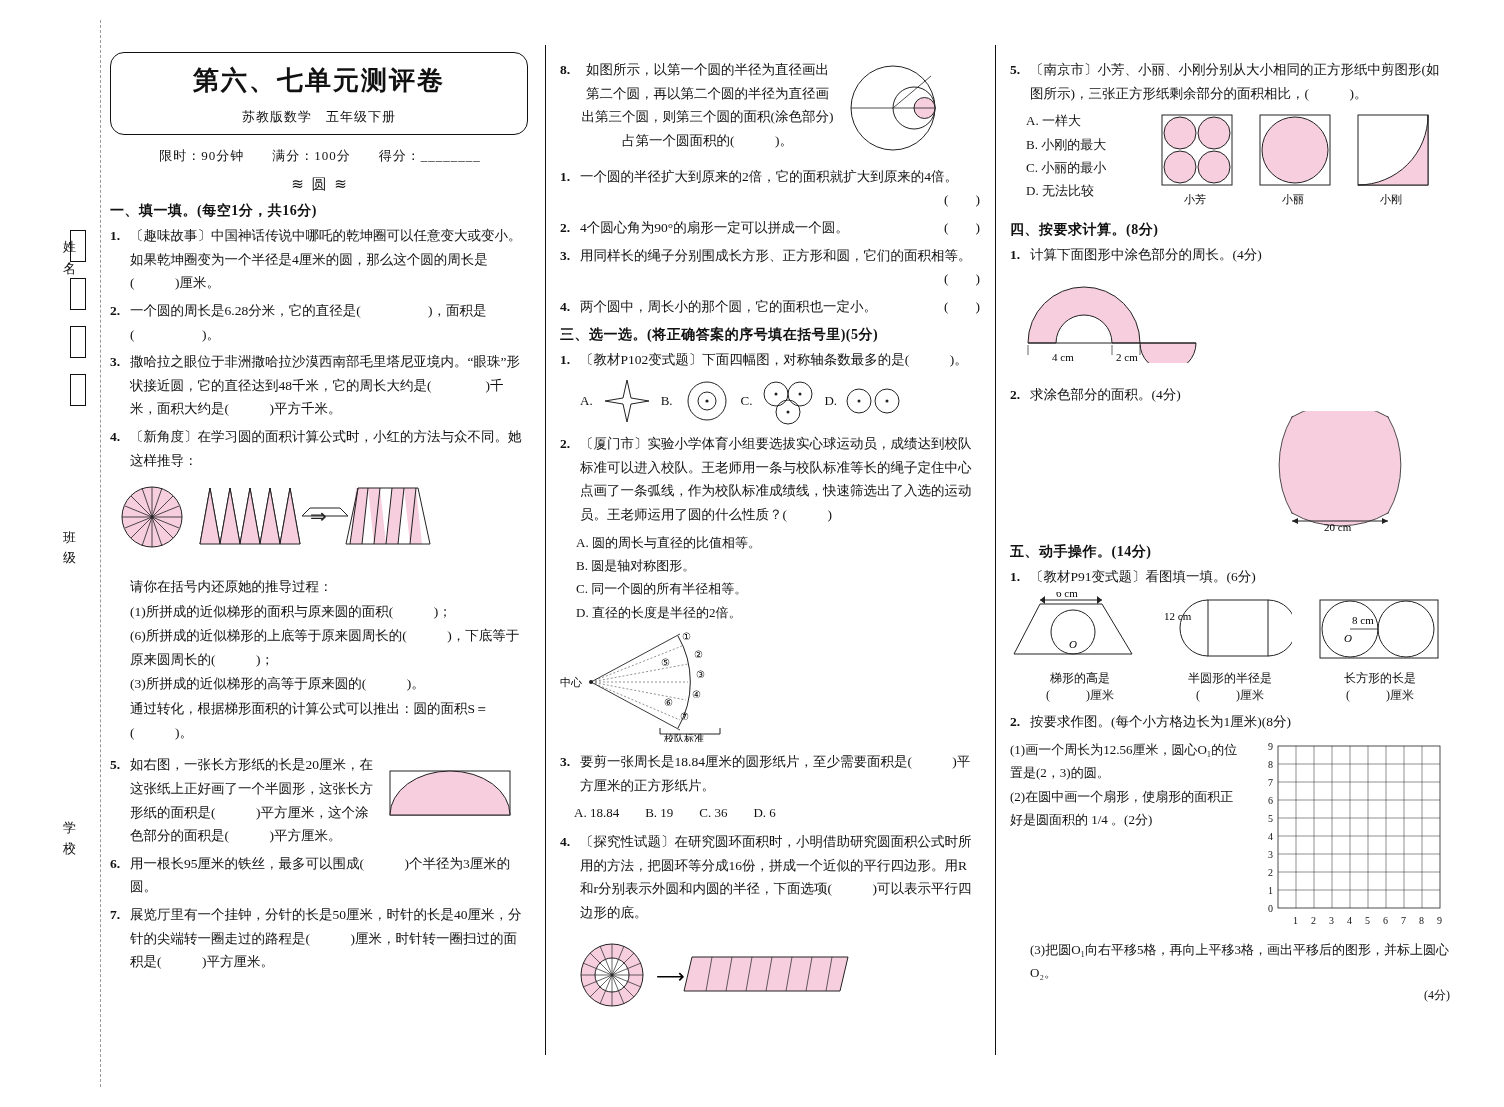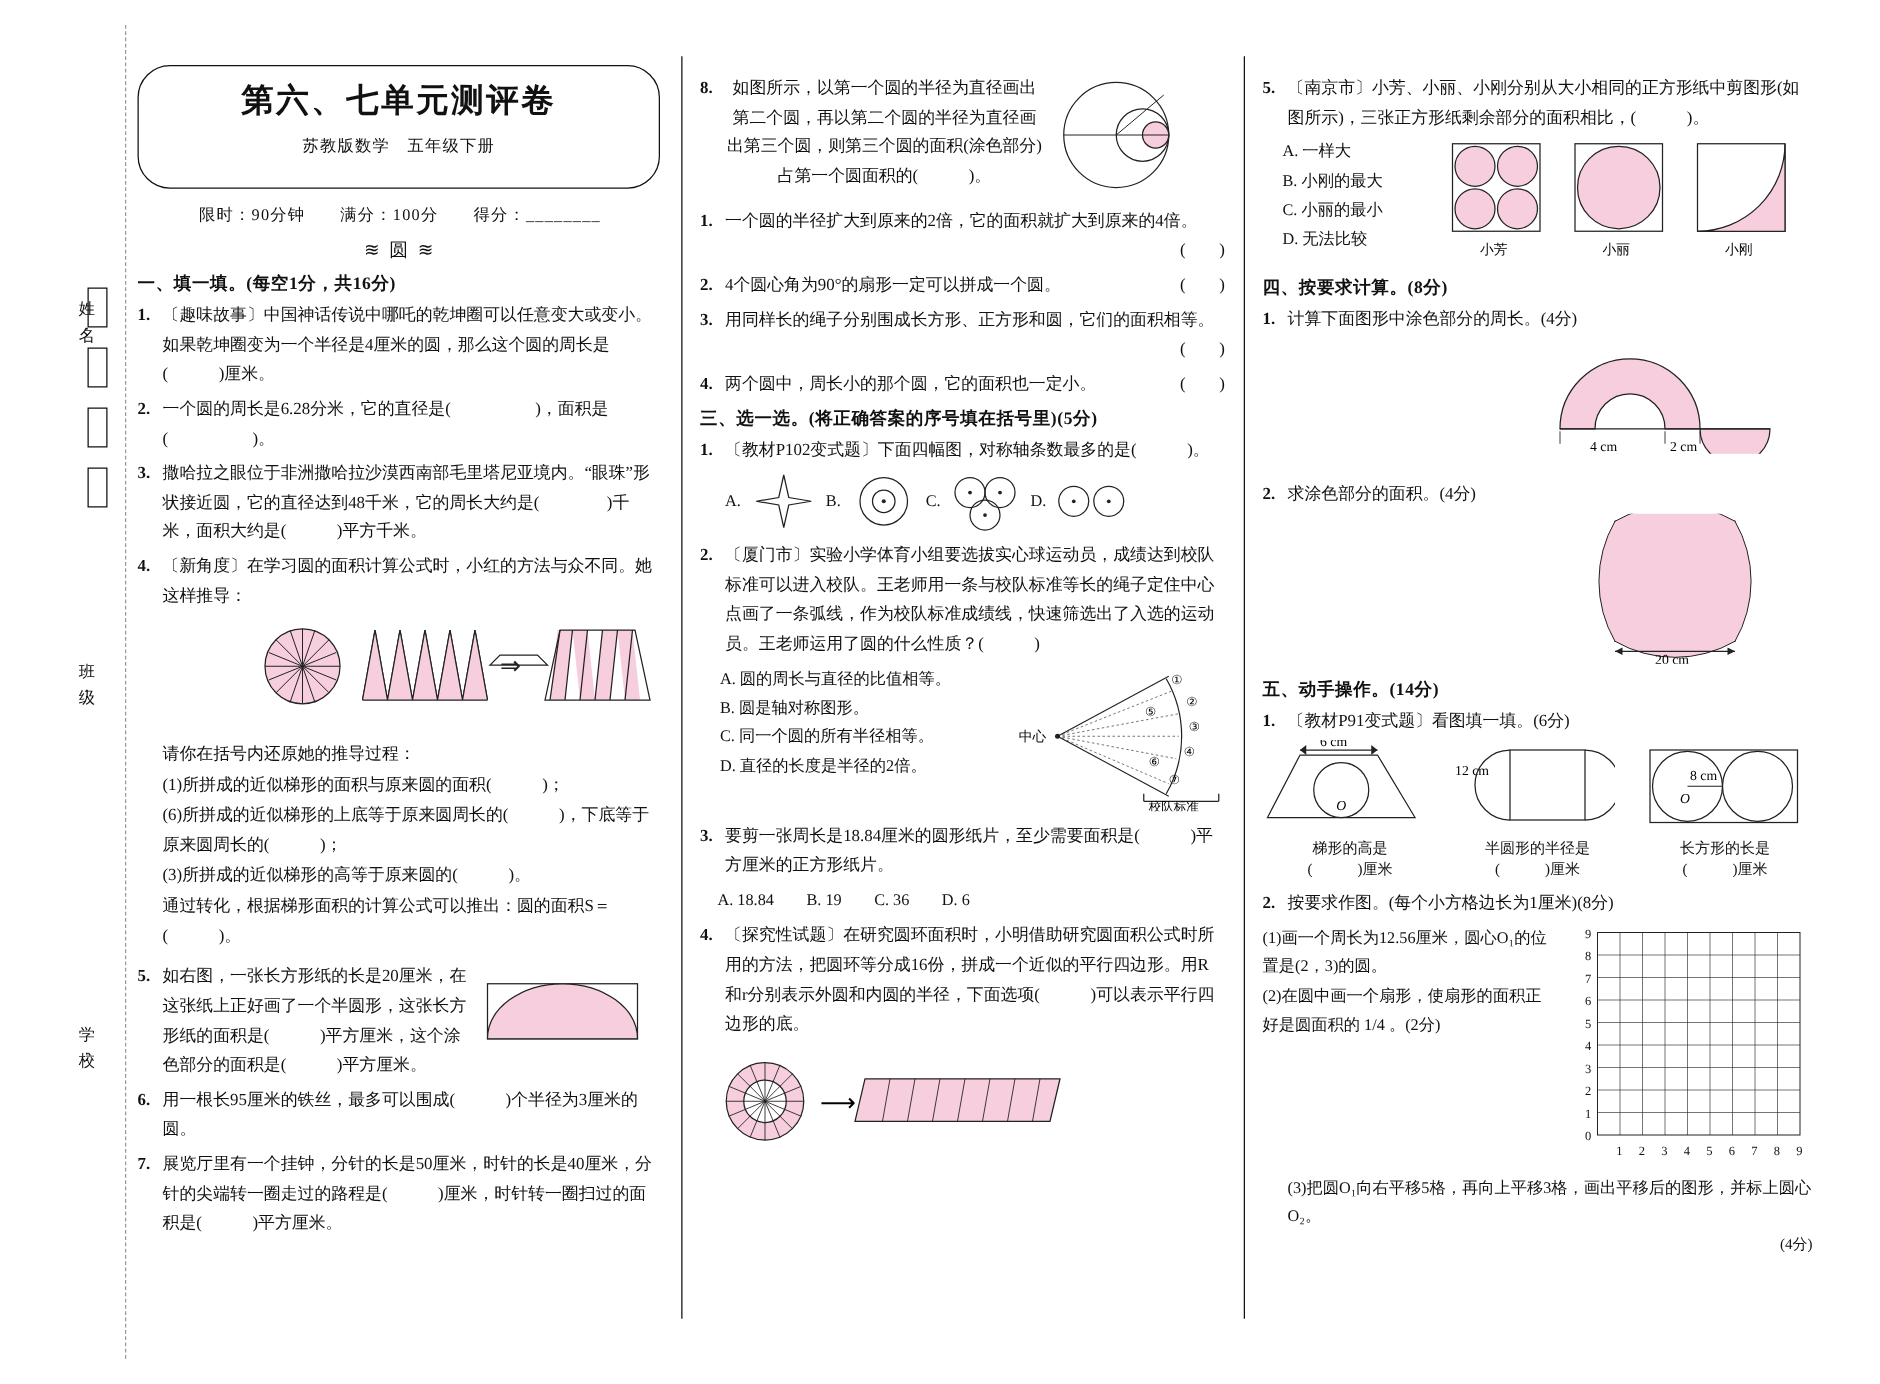--- a/index.html
+++ b/index.html
@@ -24,38 +24,38 @@
   }
   .dashed-v{
     position:absolute;border-left:1px dashed #999;height:100%;
   }
   .vline{position:absolute;border-left:1px solid #111;}
   .col{position:absolute;top:40px;bottom:40px;}
   .col1{left:110px;width:420px;}
   .col2{left:560px;width:420px;}
   .col3{left:1010px;width:440px;}
   .title-box{
-    border:1px solid #111;border-radius:26px;padding:10px 8px 24px;text-align:center;
+    border:1px solid #111;border-radius:14px;padding:10px 8px 8px;text-align:center;
     width:400px;margin-top:12px;
   }
   .title-main{font-size:26px;font-weight:bold;letter-spacing:2px;font-family:"Liberation Serif",serif;}
   .title-sub{font-size:13px;margin-top:10px;letter-spacing:1px;}
   .meta{margin-top:12px;text-align:center;font-size:13px;letter-spacing:1px;}
   .unit-title{text-align:center;margin:10px 0 6px;font-size:15px;letter-spacing:2px;}
   .sec{font-weight:bold;font-size:14px;margin:8px 0 4px;letter-spacing:0.5px;}
   .q{display:flex;margin:4px 0;line-height:1.75;font-size:13.5px;}
   .qn{width:20px;flex:none;font-weight:bold;}
   .qb{flex:1;}
   .opt{margin-left:16px;line-height:1.8;}
   .optrow{display:flex;gap:26px;margin-left:14px;line-height:1.9;}
   .pink{fill:#f6cede;stroke:#222;stroke-width:1;}
   .pink2{fill:#f6cede;stroke:none;}
   .ln{stroke:#222;stroke-width:1;fill:none;}
   .fig{margin:6px 0;}
-  .center{text-align:right;}
+  .center{text-align:left;}
   .right{text-align:right;}
   .caption{font-size:12px;text-align:center;}
   .grid-note{font-size:13px;line-height:1.8;}
   .boxnum{
     border:1px solid #111;width:14px;height:30px;margin-bottom:16px;
   }
 </style>
 </head>
 <body>
 
@@ -267,21 +267,21 @@
           <circle cx="44" cy="25" r="12" fill="none" stroke="#222"></circle>
           <circle cx="16" cy="25" r="1.5" fill="#222"></circle>
           <circle cx="44" cy="25" r="1.5" fill="#222"></circle>
         </svg>
     </div>
 
     <div class="q" style="margin-top:6px;">
       <div class="qn">2.</div>
       <div class="qb">〔厦门市〕实验小学体育小组要选拔实心球运动员，成绩达到校队标准可以进入校队。王老师用一条与校队标准等长的绳子定住中心点画了一条弧线，作为校队标准成绩线，快速筛选出了入选的运动员。王老师运用了圆的什么性质？(　　　)</div>
     </div>
-    <div style="display:flex;">
+    <div style="display:flex;flex-direction:column;">
       <div class="opt" style="flex:1;">
         <div>A. 圆的周长与直径的比值相等。</div>
         <div>B. 圆是轴对称图形。</div>
         <div>C. 同一个圆的所有半径相等。</div>
         <div>D. 直径的长度是半径的2倍。</div>
       </div>
       <div style="flex:none;width:165px;">
         <svg width="165" height="118" viewBox="0 0 165 118">
           <text x="0" y="62" font-size="11">中心</text>
           <circle cx="31" cy="58" r="2" fill="#222"></circle>

